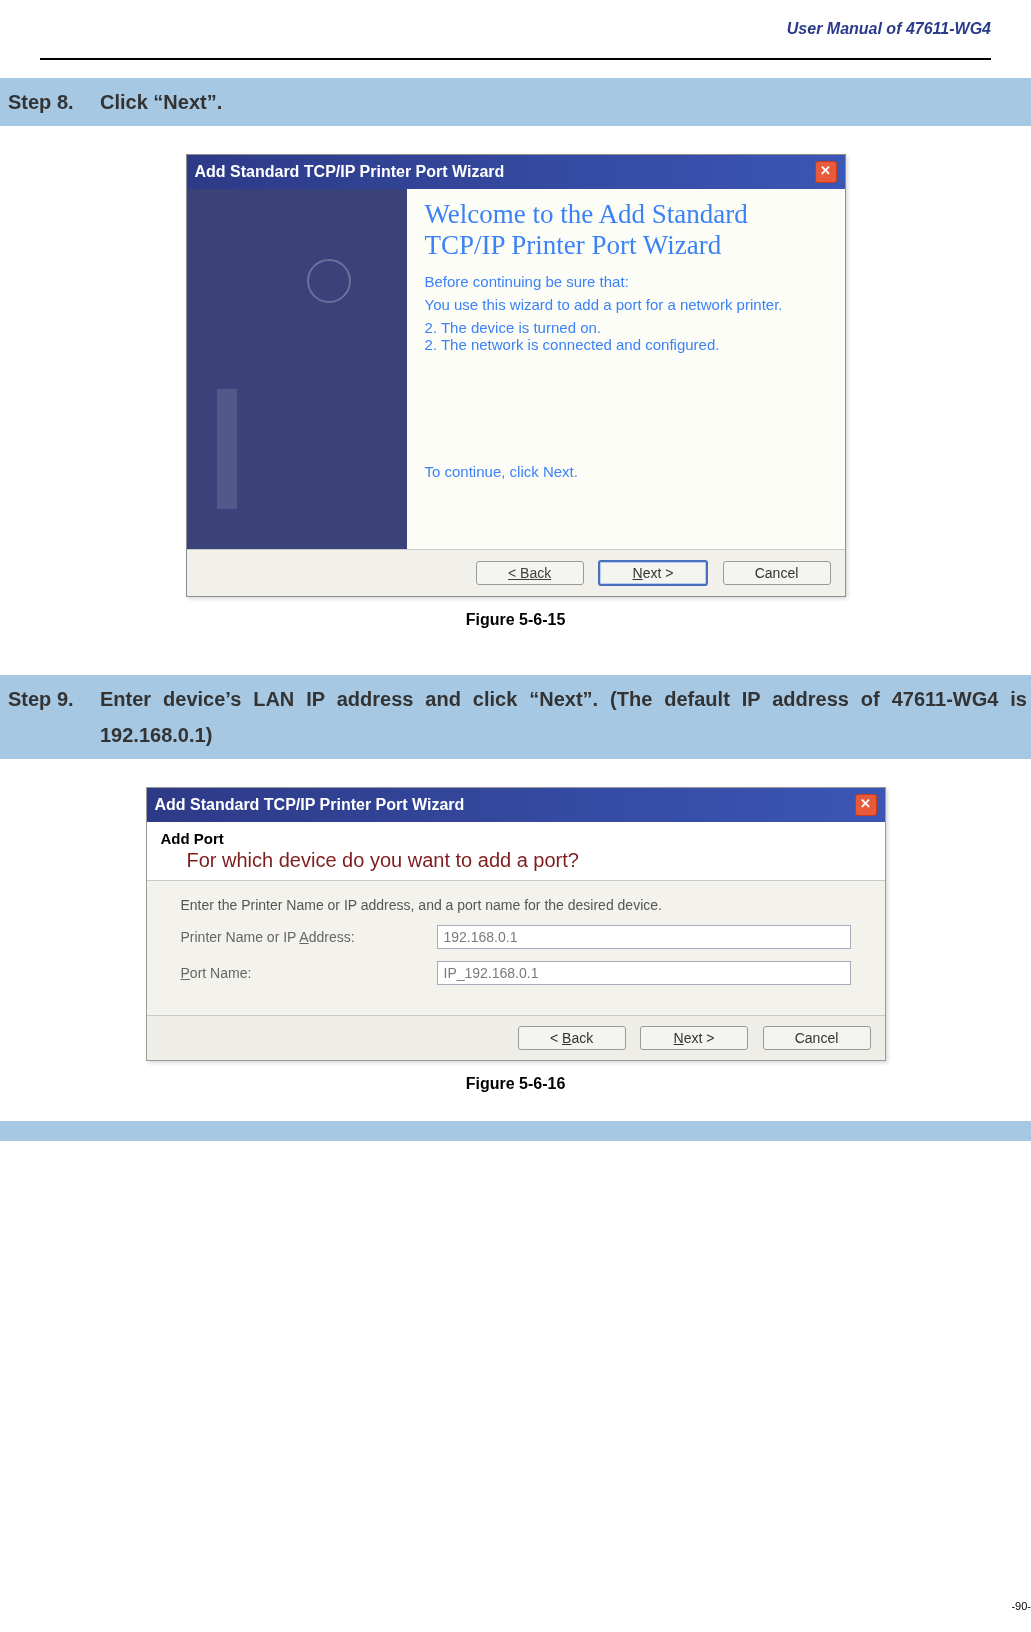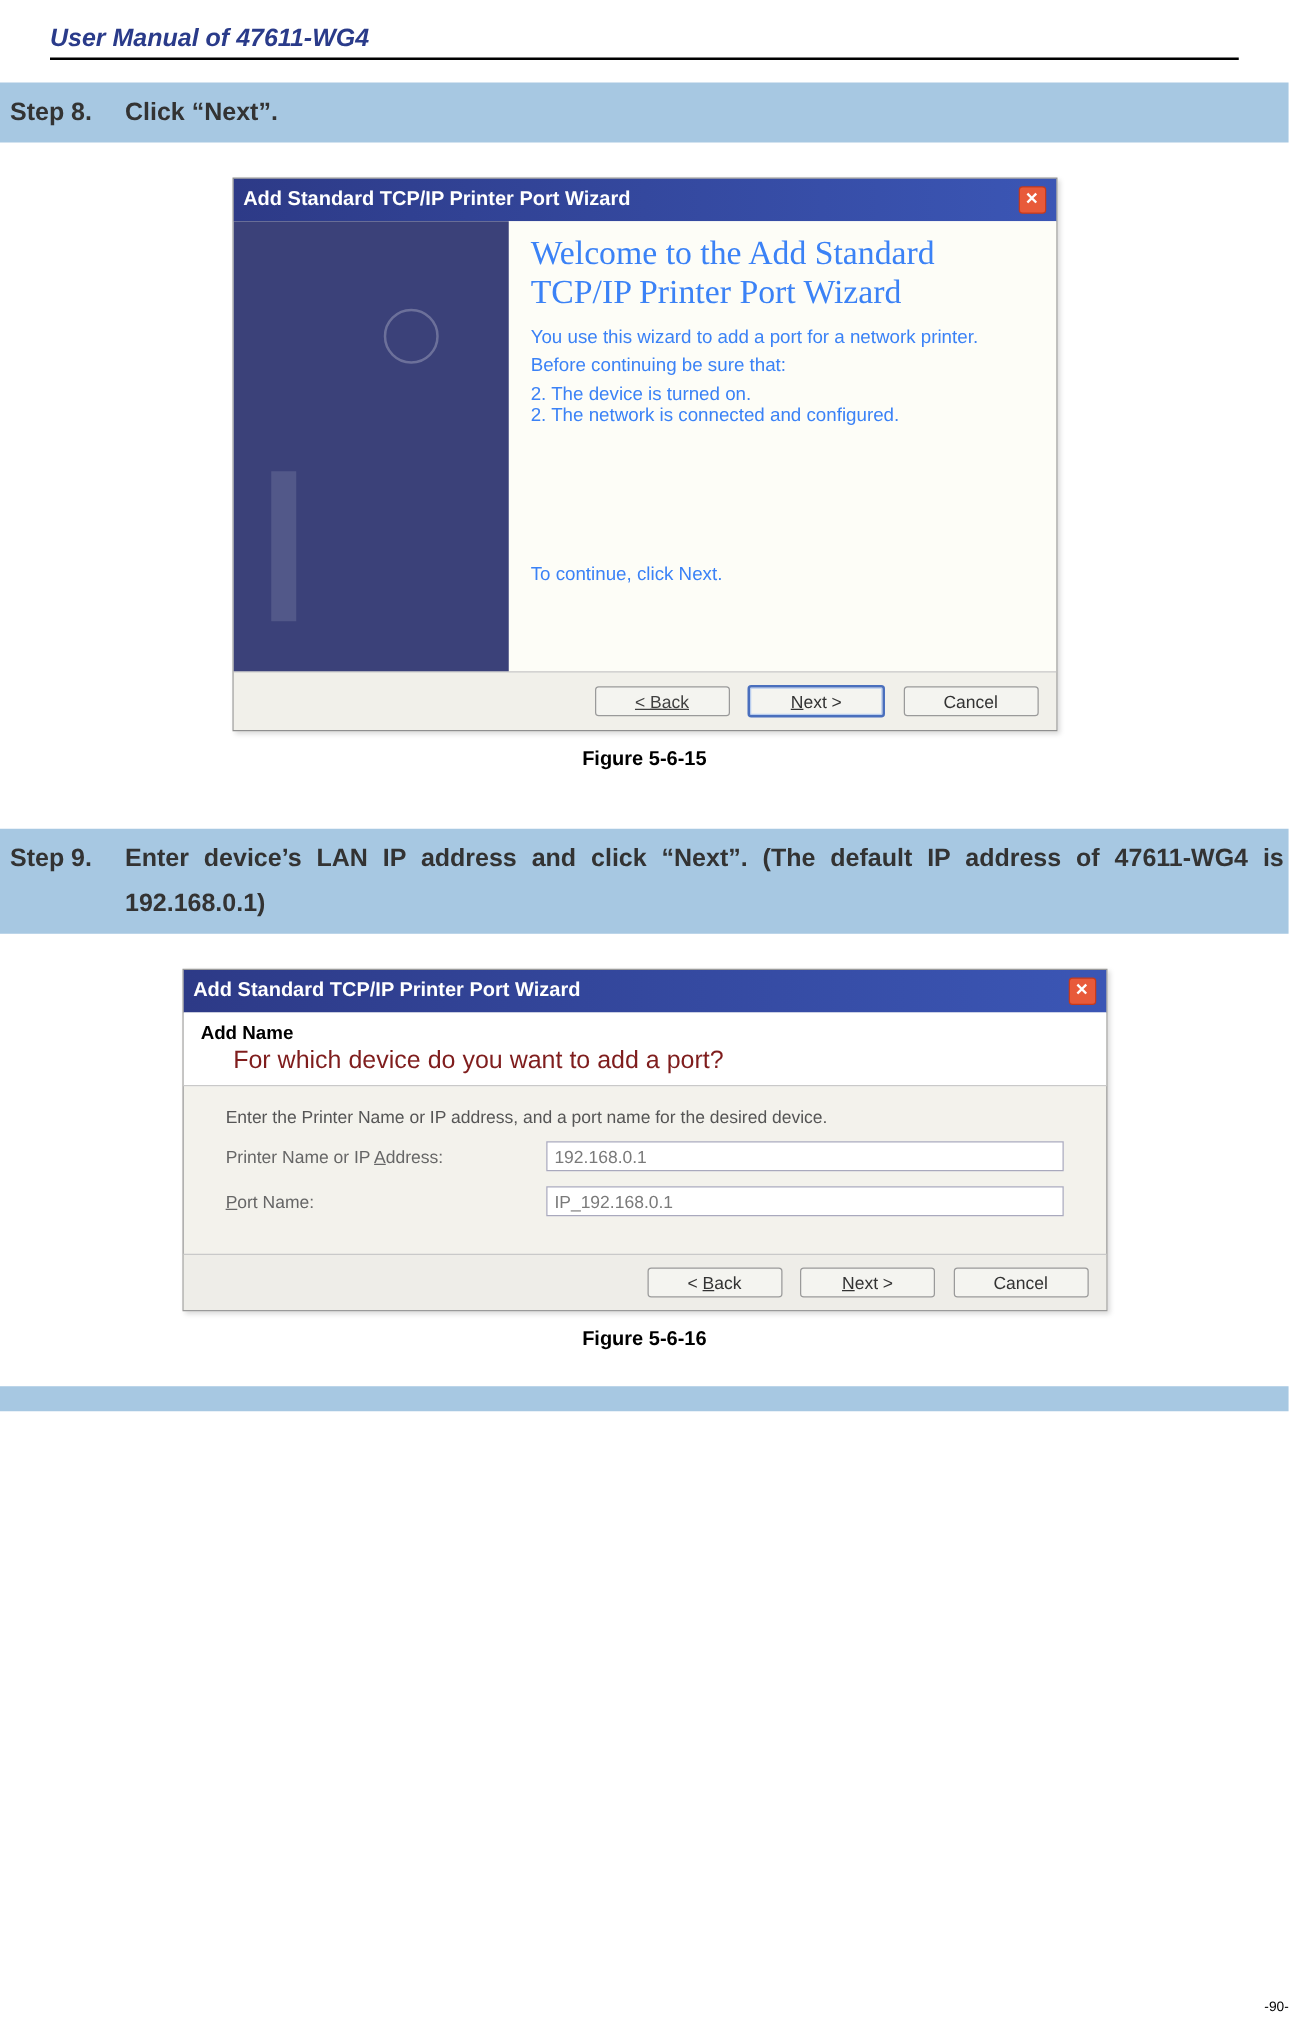--- a/index.html
+++ b/index.html
@@ -10,26 +10,26 @@
     color: #000;
     width: 1031px;
   }
   .page {
     padding: 20px 40px 20px 40px;
     box-sizing: border-box;
     position: relative;
     min-height: 1632px;
   }
   .doc-header {
-    text-align: left;
+    text-align: right;
     font-weight: bold;
     font-style: italic;
     color: #2a3b8a;
-    font-size: 20px;
-    padding-bottom: 3px;
+    font-size: 16px;
+    padding-bottom: 20px;
     border-bottom: 2px solid #000;
     margin-bottom: 18px;
   }
   .step-bar {
     background: #a7c8e2;
     padding: 6px 4px;
     font-weight: bold;
     font-size: 20px;
     color: #333;
     margin-left: -40px;
@@ -242,22 +242,22 @@
   <div class="wiz-wrap">
     <div class="wiz1">
       <div class="titlebar">
         <span>Add Standard TCP/IP Printer Port Wizard</span>
         <span class="close-btn">✕</span>
       </div>
       <div class="wiz1-body">
         <div class="side-graphic"></div>
         <div class="wiz1-content">
           <h1>Welcome to the Add Standard TCP/IP Printer Port Wizard</h1>
+          <p>Before continuing be sure that:</p>
           <p>You use this wizard to add a port for a network printer.</p>
-          <p>Before continuing be sure that:</p>
           <div>2.  The device is turned on.</div>
           <div>2.  The network is connected and configured.</div>
           <p style="margin-top:110px">To continue, click Next.</p>
         </div>
       </div>
       <div class="btn-row">
         <span class="btn disabled">
           <span>&lt; </span><span class="underline-char">B</span><span>ack</span>
         </span>
         <span class="btn primary">
@@ -275,21 +275,21 @@
     <span class="desc">Enter device’s LAN IP address and click “Next”. (The default IP address of 47611-WG4 is 192.168.0.1)</span>
   </div>
 
   <div class="wiz2-wrap">
     <div class="wiz2">
       <div class="titlebar">
         <span>Add Standard TCP/IP Printer Port Wizard</span>
         <span class="close-btn">✕</span>
       </div>
       <div class="wiz2-head">
-        <div class="h1">Add Name</div>
+        <div class="h1">Add Port</div>
         <div class="h2">For which device do you want to add a port?</div>
       </div>
       <div class="wiz2-body">
         <div>Enter the Printer Name or IP address, and a port name for the desired device.</div>
         <div class="form-row">
           <label>
             <span>Printer Name or IP </span><span class="underline-char">A</span><span>ddress:</span>
           </label>
           <div class="field">192.168.0.1</div>
         </div>

